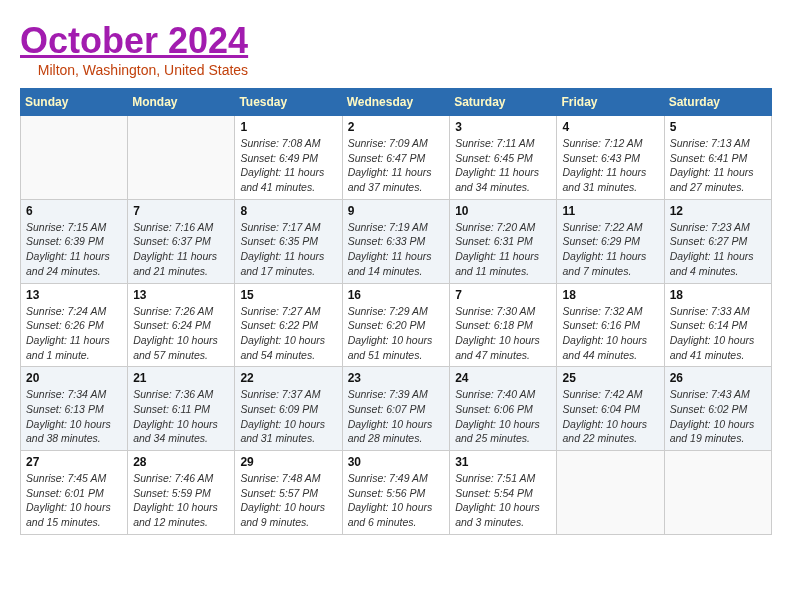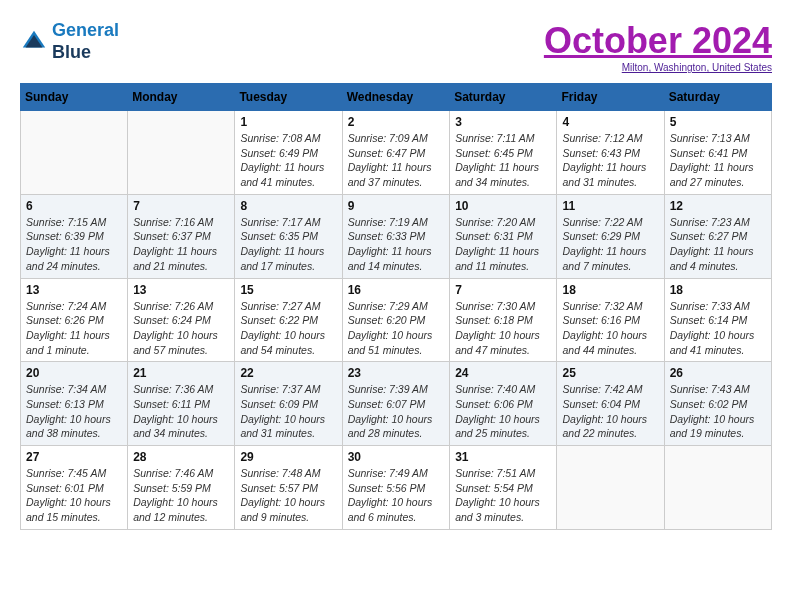--- a/index.html
+++ b/index.html
@@ -37,32 +37,31 @@
     .title-block {
       text-align: right;
     }
     .month-title {
       font-size: 36px;
       font-weight: bold;
       color: #a21caf;
       text-decoration: underline;
     }
     .location {
-      font-size: 10px;
-      color: #4c1d95;
-      text-decoration: underline;
+      font-size: 14px;
+      color: #c2410c;
     }
     .calendar {
       width: 100%;
       border-collapse: collapse;
       font-size: 11px;
     }
     .calendar th {
       background: #2b6cb0;
-      color: #000000;
+      color: #fef9c3;
       padding: 6px 4px;
       text-align: left;
       font-size: 12px;
       font-weight: bold;
       border: 1px solid #2b6cb0;
     }
     .calendar td {
       border: 1px solid #ccc;
       vertical-align: top;
       padding: 4px 5px;
@@ -92,30 +91,20 @@
       background: #fff;
     }
     .calendar tbody tr:nth-child(even) td {
       background: #f0f4f8;
     }
   </style>
 </head>
 <body>
 
 <div class="header">
-  <div class="logo">
-    <svg class="logo-icon" viewBox="0 0 40 40">
-      <polygon points="20,4 36,28 4,28" fill="#1a7abf"></polygon>
-      <polygon points="20,10 32,28 8,28" fill="#1a3a5c"></polygon>
-    </svg>
-    <div class="logo-text">
-      <div><span>General</span></div>
-      <div>Blue</div>
-    </div>
-  </div>
   <div class="title-block">
     <div class="month-title">October 2024</div>
     <div class="location">Milton, Washington, United States</div>
   </div>
 </div>
 
 <table class="calendar">
   <thead>
     <tr>
     <th>Sunday</th>

